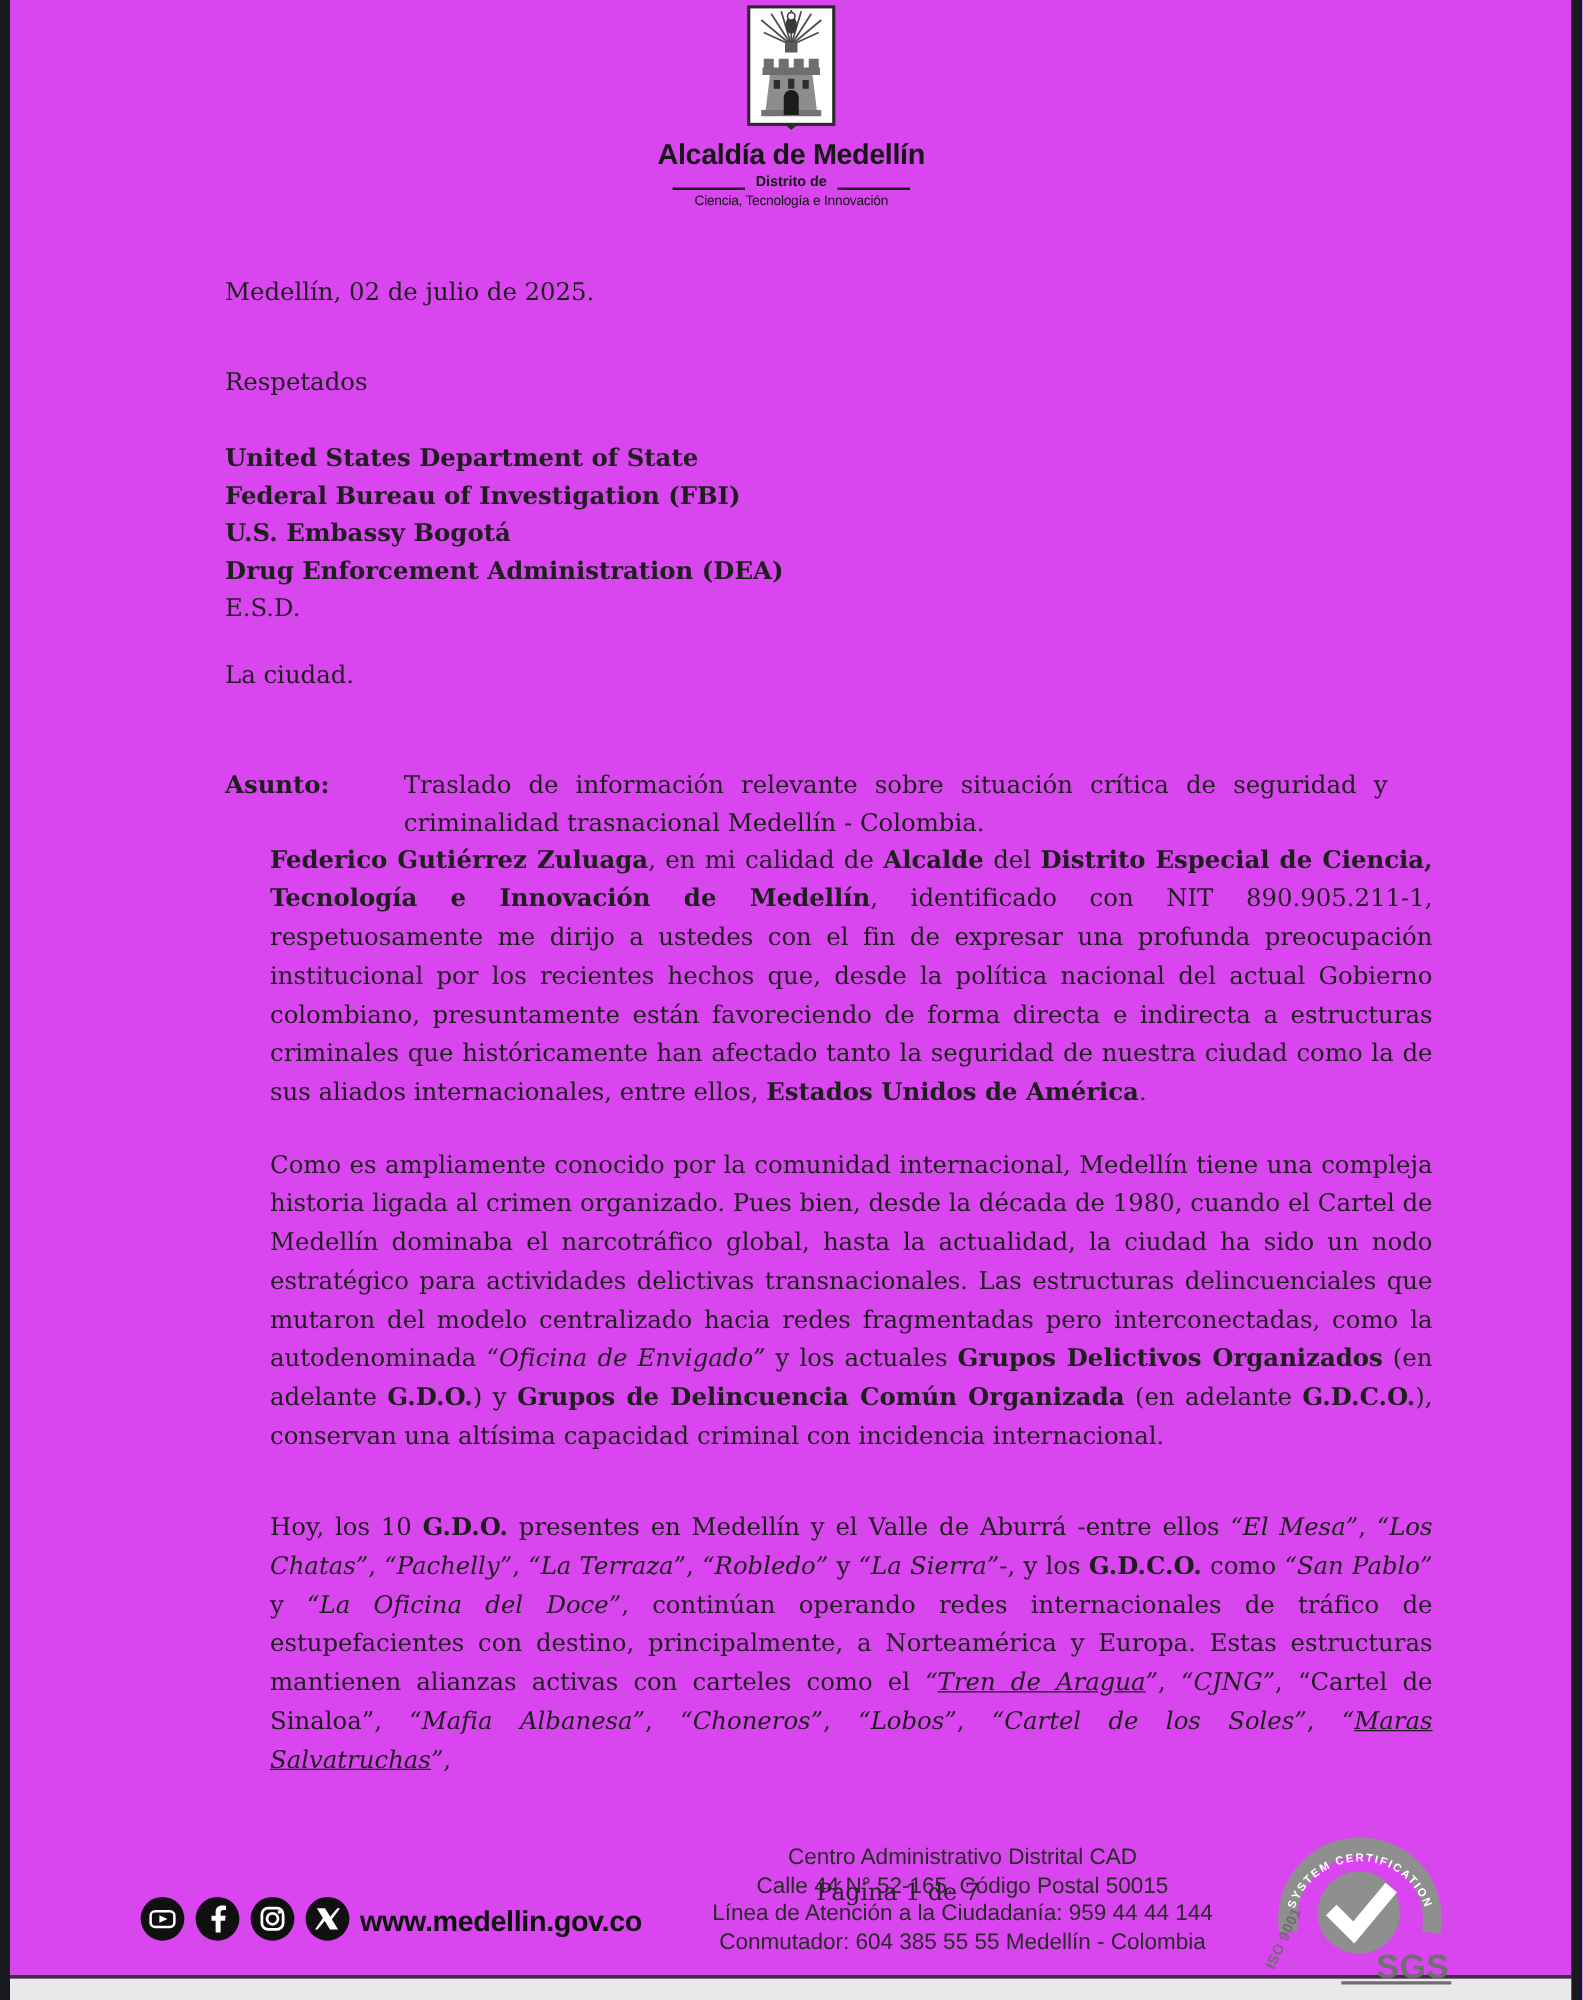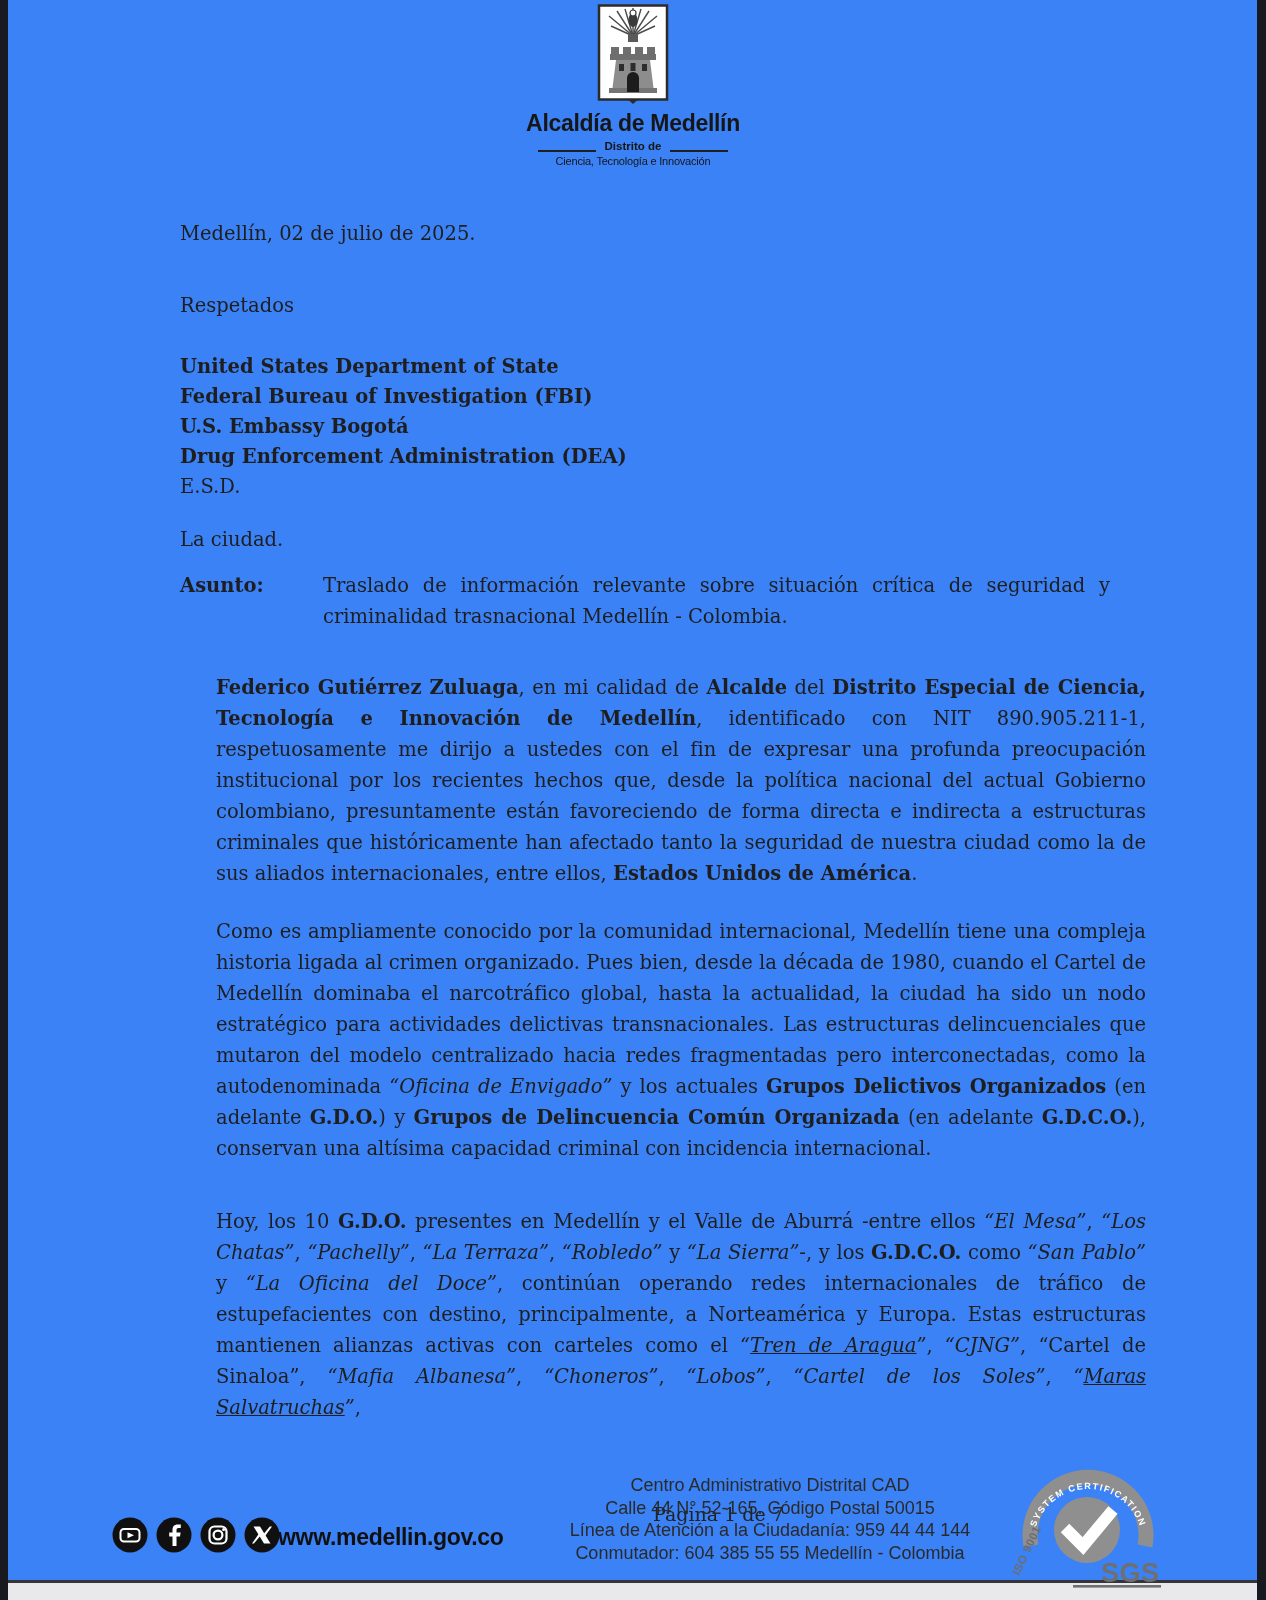--- a/index.html
+++ b/index.html
@@ -1,19 +1,19 @@
 <!DOCTYPE html>
 <html lang="es"><head>
 <meta charset="utf-8">
 <style>
   html,body{margin:0;padding:0;background:#ffffff;}
   .page{
     position:relative;
     width:1266px;height:1600px;
-    background:#3b82f6;
+    background:#d946ef;
     overflow:hidden;
     font-family:"DejaVu Serif", serif;
     color:#1e1e1e;
   }
   
   .edge{position:absolute;top:0;bottom:0;background:#191920;}
   .edge.left{left:0;width:8px;}
   .edge.right{right:0;width:9px;}
   .bottom-line{position:absolute;left:8px;right:9px;top:1580px;height:3px;background:#35353a;}
   .bottom-strip{position:absolute;left:8px;right:9px;top:1583px;height:17px;background:#e9e9ec;}
@@ -28,35 +28,35 @@
   .brand-sub2{font-family:"Liberation Sans",sans-serif;font-weight:normal;font-size:11px;margin-top:3px;letter-spacing:-0.2px;}
 
   
   .blk{position:absolute;left:180px;width:930px;font-size:19.5px;line-height:31px;}
   .date{top:218px;}
   .salutation{top:290px;}
   .recipients{top:352px;line-height:30px;}
   .recipients .r{font-weight:bold;}
   .recipients .r.plain{font-weight:normal;}
   .city{top:524px;}
-  .subject{top:570px;display:flex;}
+  .subject{top:612px;display:flex;}
   .subject .lbl{font-weight:bold;flex:none;width:143px;}
   .subject .txt{flex:1;text-align:justify;}
   .para{text-align:justify;margin-left:36px;}
   .p1{top:672px;}
   .p2{top:916px;}
   .p3{top:1206px;}
   .b{font-weight:bold;}
   .i{font-style:italic;}
   .u{text-decoration:underline;}
 
   
   .footer-social{position:absolute;left:112px;top:1517px;display:flex;gap:8px;}
   .footer-social .sicon{display:block;}
-  .footer-site{position:absolute;left:278px;top:1524px;font-family:"Liberation Sans",sans-serif;
+  .footer-site{position:absolute;left:288px;top:1524px;font-family:"Liberation Sans",sans-serif;
     font-weight:bold;font-size:23px;color:#101010;letter-spacing:-0.3px;}
   .footer-page{position:absolute;left:653px;top:1503px;font-size:19px;color:#222;}
   .footer-address{position:absolute;left:540px;top:1474px;width:460px;text-align:center;
     font-family:"Liberation Sans",sans-serif;font-size:18px;line-height:22.5px;color:#2a2a2a;}
   .sgs{position:absolute;left:1005px;top:1446px;}
 </style>
 </head>
 <body>
 
 <div class="page">

